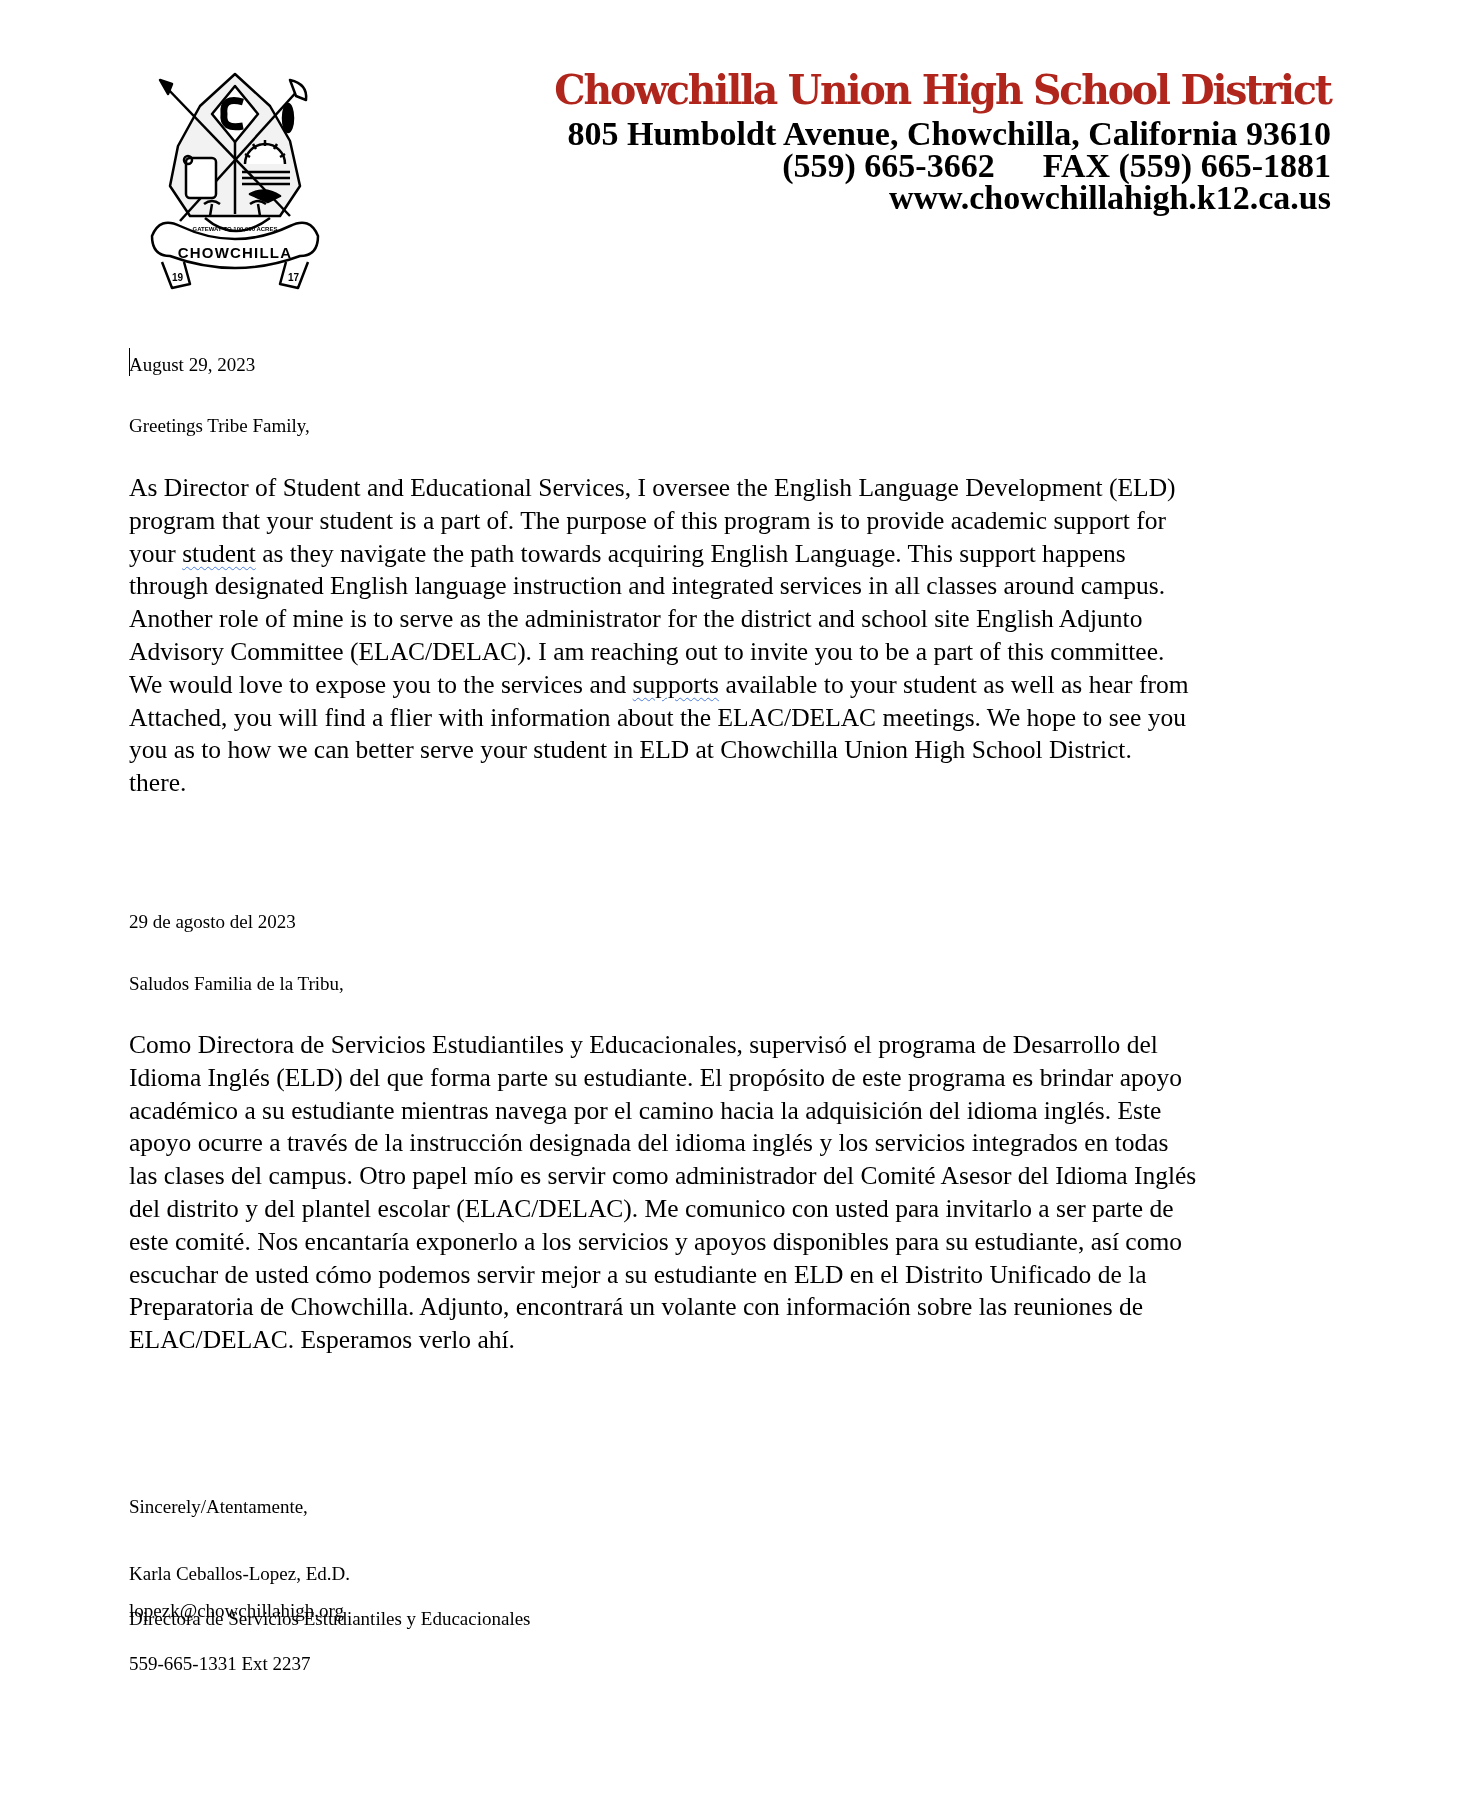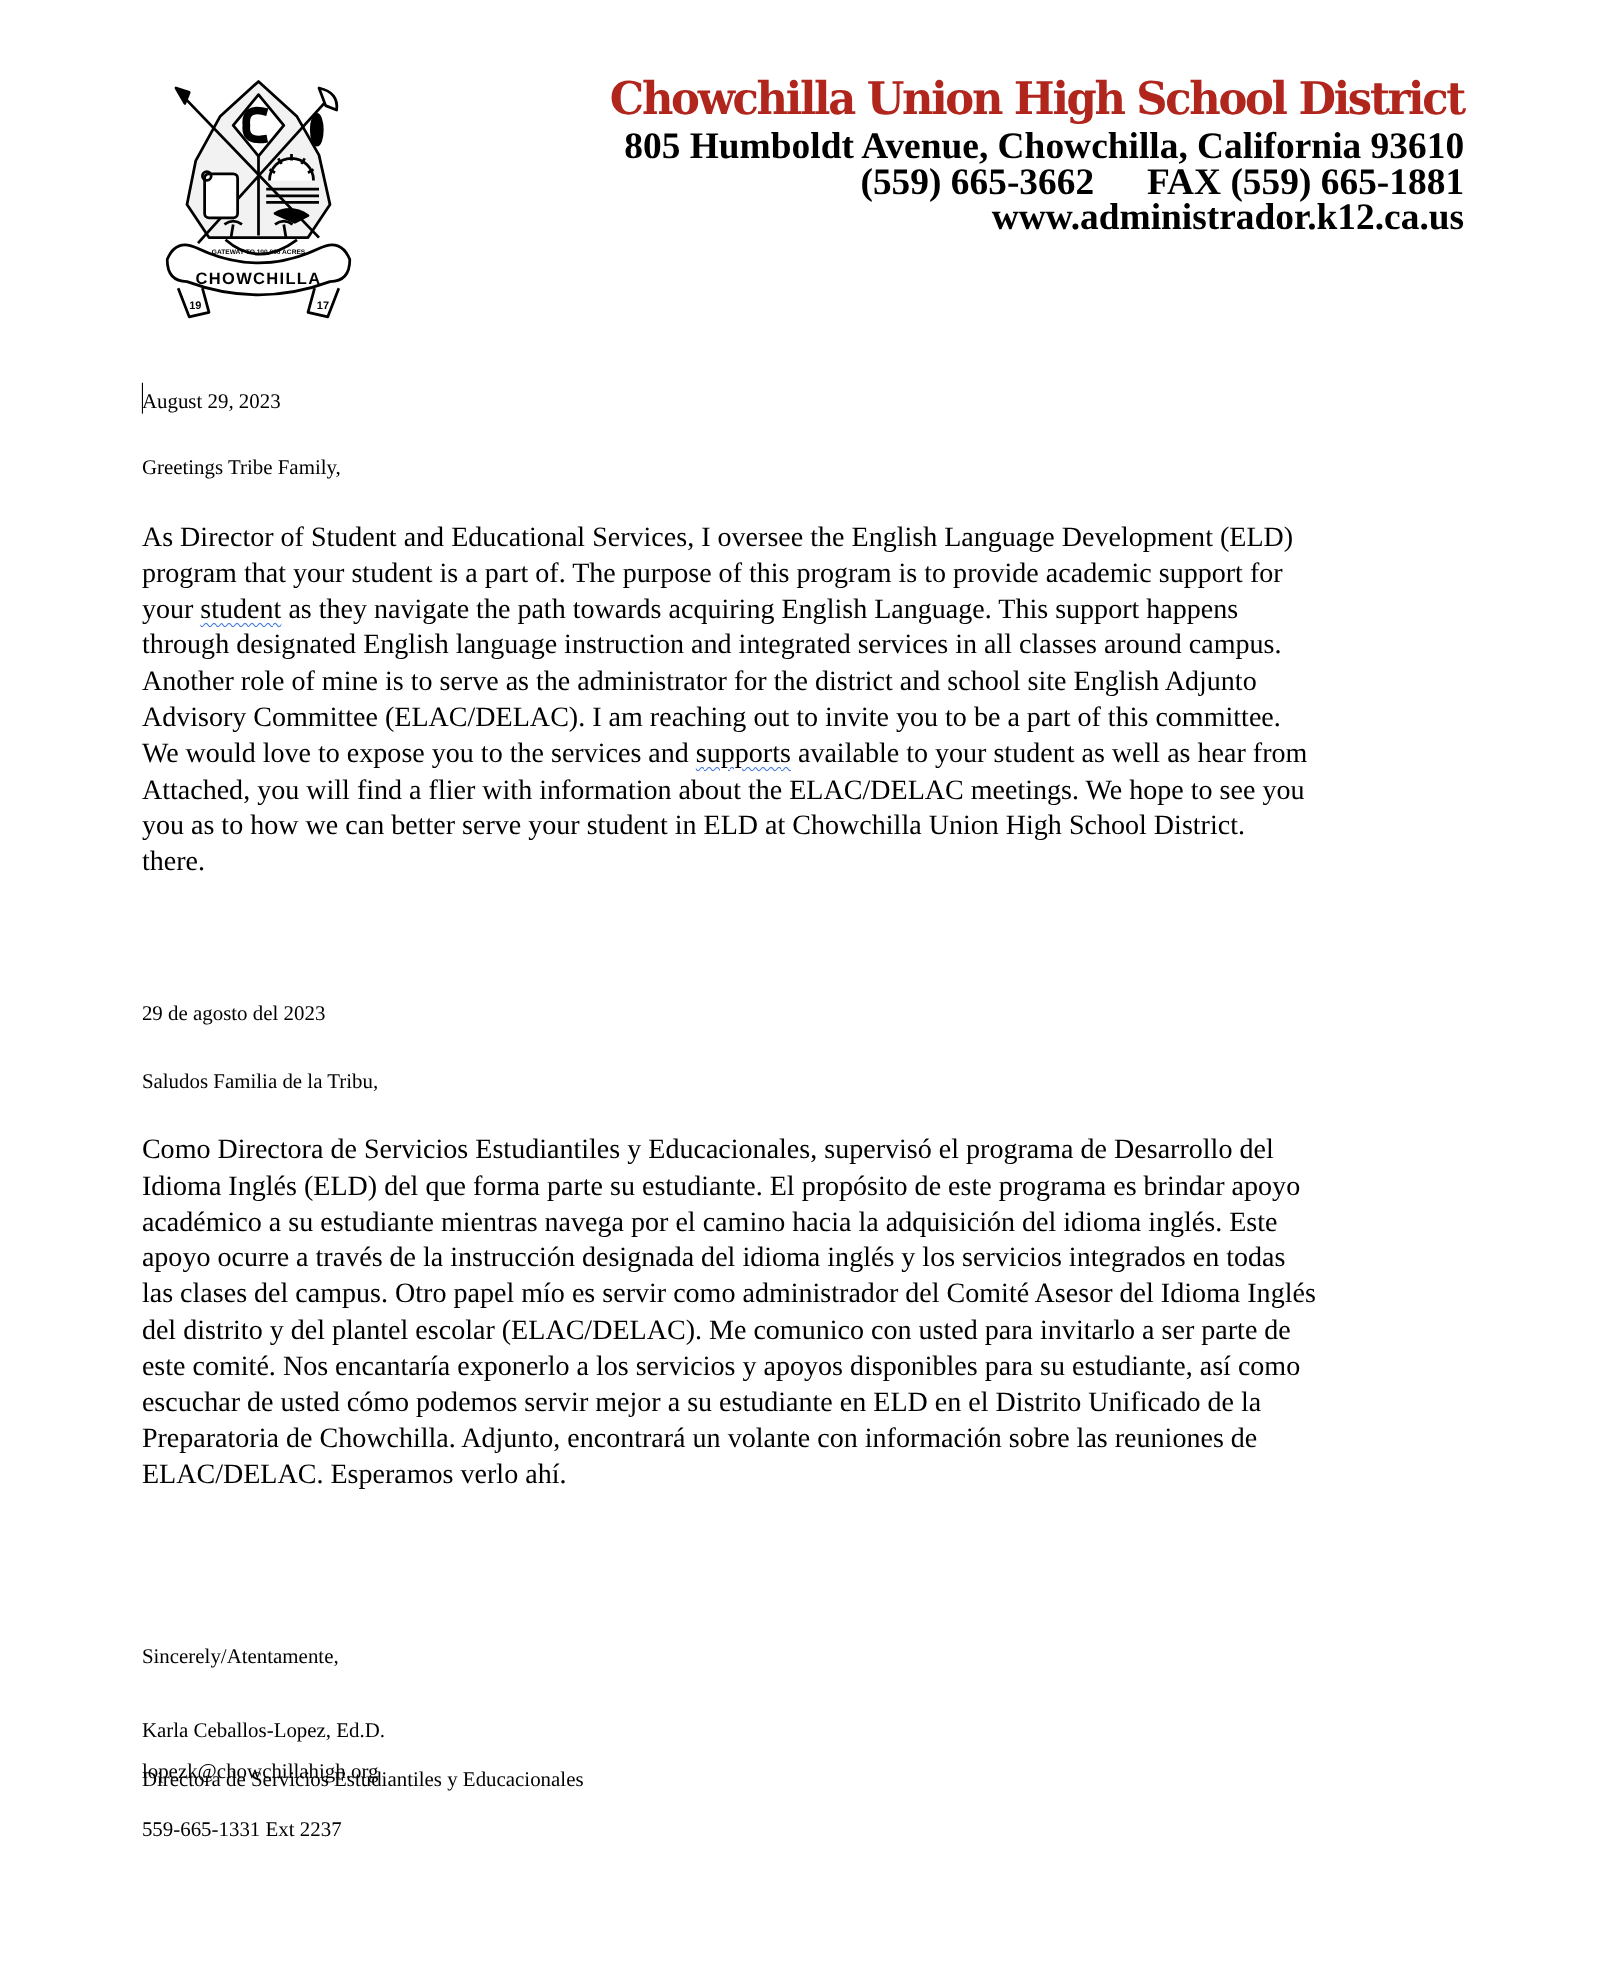--- a/index.html
+++ b/index.html
@@ -125,21 +125,21 @@
       <text x="85" y="192" font-family="Liberation Sans, sans-serif" font-size="15" font-weight="bold" letter-spacing="1.2" text-anchor="middle">CHOWCHILLA</text>
       <text x="22" y="215" font-family="Liberation Sans, sans-serif" font-size="10" font-weight="bold">19</text>
       <text x="138" y="215" font-family="Liberation Sans, sans-serif" font-size="10" font-weight="bold">17</text>
     </svg>
   </div>
 
   <div class="letterhead">
     <div class="district-name">Chowchilla Union High School District</div>
     <div class="contact-line">805 Humboldt Avenue, Chowchilla, California 93610</div>
     <div class="contact-line"><span>(559) 665-3662</span><span class="gap"></span><span>FAX (559) 665-1881</span></div>
-    <div class="contact-line">www.administrador.k12.ca.us</div>
+    <div class="contact-line">www.chowchillahigh.k12.ca.us</div>
   </div>
 
   <div class="block" style="top:348px;"><span class="cursor"></span><span>August 29, 2023</span></div>
   <div class="block" style="top:410px;">Greetings Tribe Family,</div>
   <div class="body-text" style="top:472px;" id="en-para">
       <span class="line">As Director of Student and Educational Services, I oversee the English Language Development (ELD)</span>
       <span class="line">program that your student is a part of. The purpose of this program is to provide academic support for</span>
       <span class="line">your <span class="squiggle">student</span> as they navigate the path towards acquiring English Language. This support happens</span>
       <span class="line">through designated English language instruction and integrated services in all classes around campus.</span>
       <span class="line">Another role of mine is to serve as the administrator for the district and school site English Adjunto</span>

